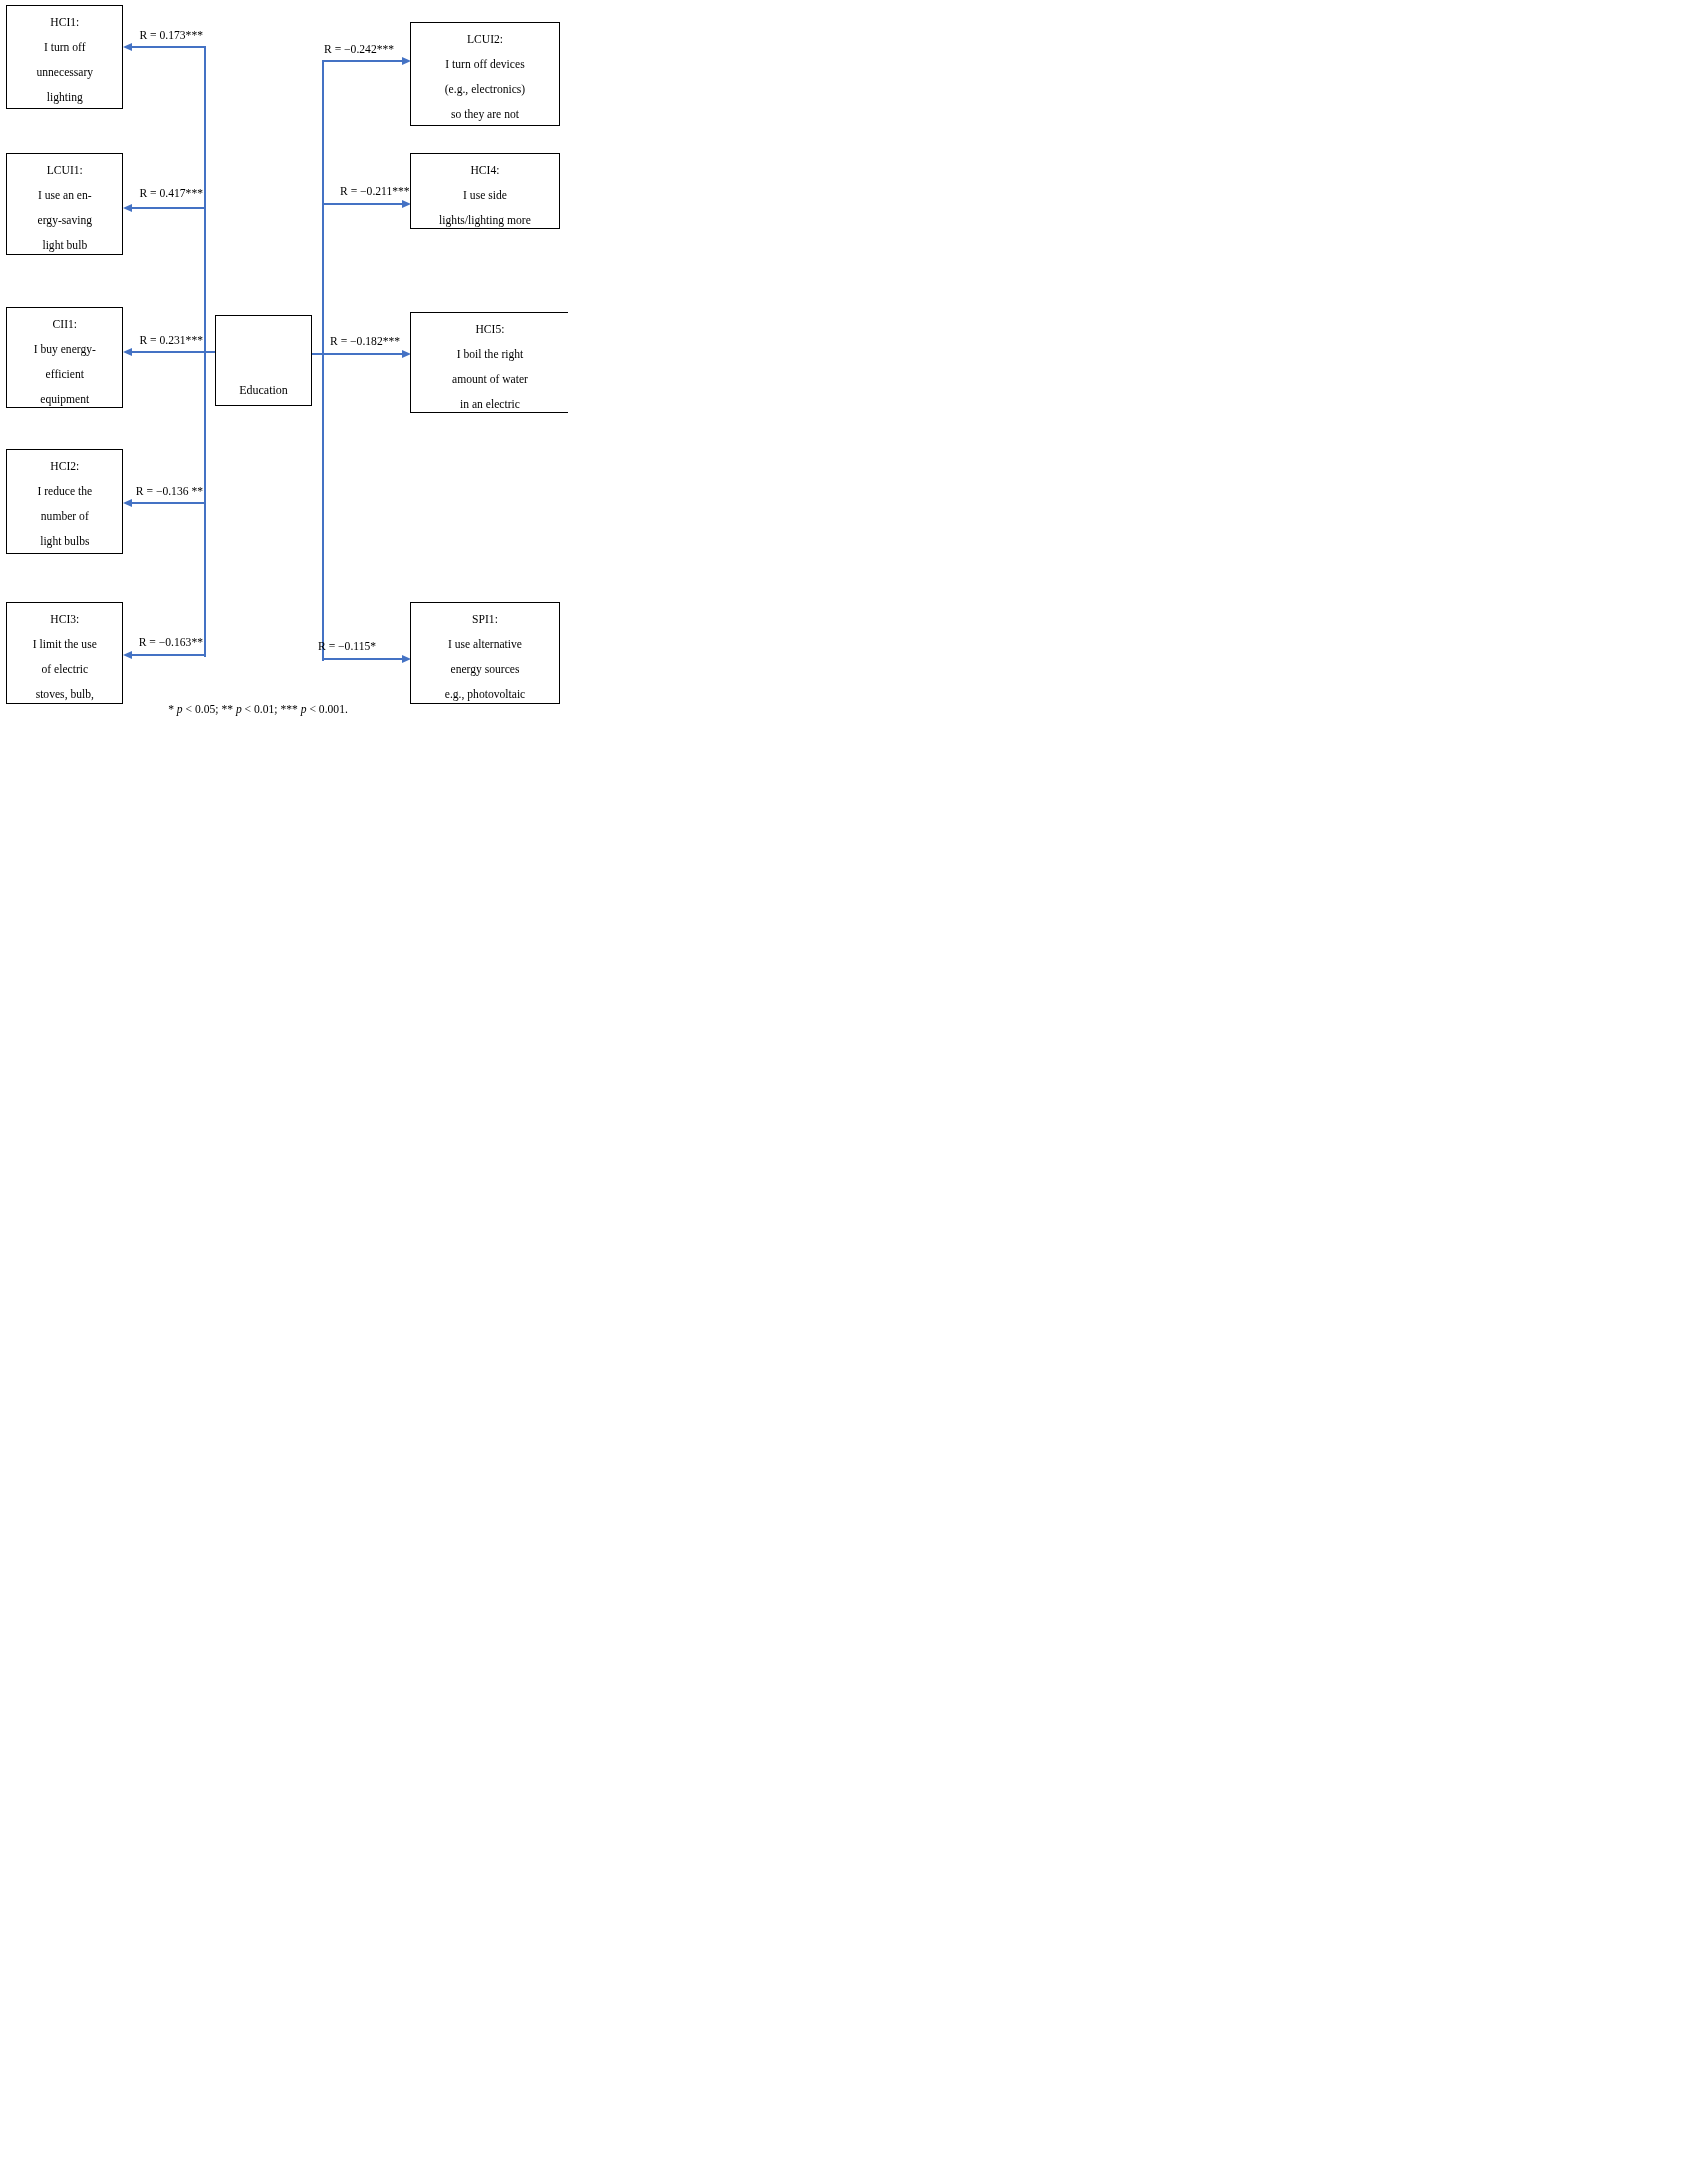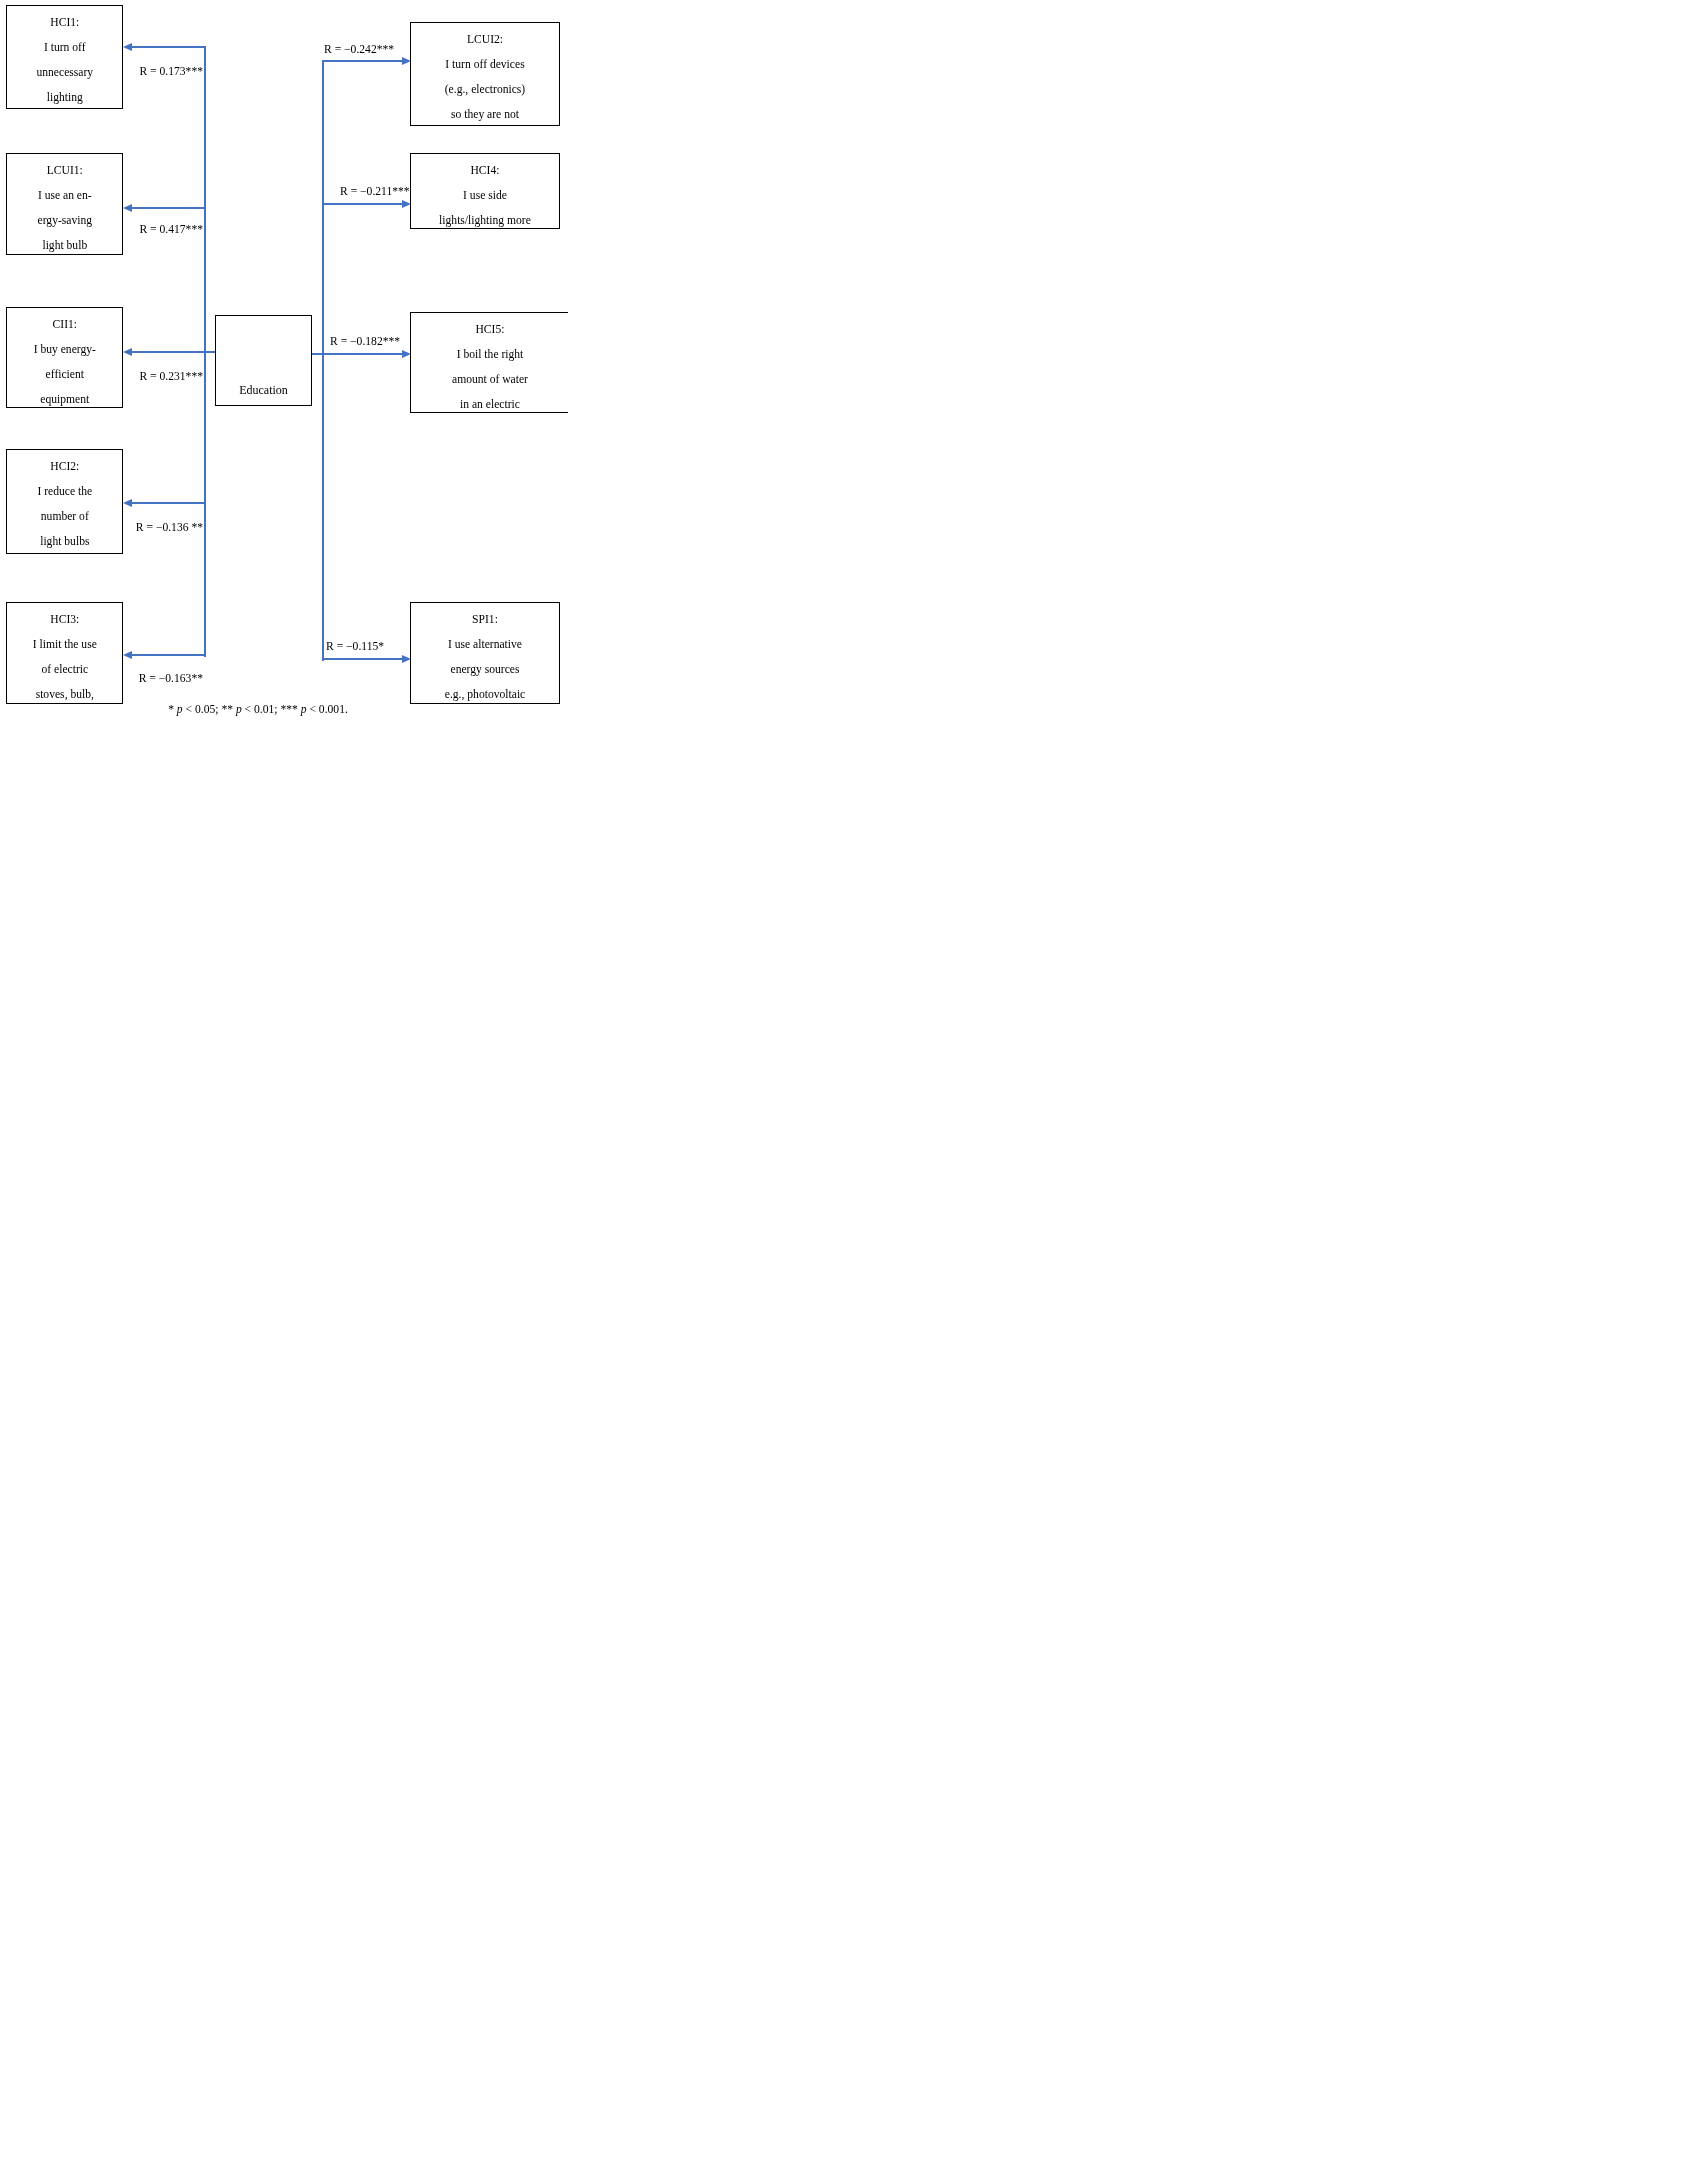--- a/index.html
+++ b/index.html
@@ -30,21 +30,21 @@
     border-right:9px solid #4472C4;
   }
   .ah-right{
     position:absolute;width:0;height:0;
     border-top:4.2px solid transparent;border-bottom:4.2px solid transparent;
     border-left:9px solid #4472C4;
   }
   .r-label{
     position:absolute;font-size:11.6px;white-space:nowrap;line-height:13.7px;
   }
-  .r-left{text-align:right;right:365px;margin-top:36px;}
+  .r-left{text-align:right;right:365px;}
   .r-right{text-align:left;}
   .footnote{
     position:absolute;left:0;top:703px;width:516px;text-align:center;
     font-size:11.6px;line-height:13.7px;
   }
   .it{font-style:italic;}
 </style>
 </head>
 <body>
 
@@ -73,21 +73,21 @@
 <div class="ah-right" style="left:402px;top:655px;"></div>
 
 <div class="r-label r-left" style="top:28.5px;">R = 0.173***</div>
 <div class="r-label r-left" style="top:187px;text-align:center;">R = 0.417***</div>
 <div class="r-label r-left" style="top:334px;">R = 0.231***</div>
 <div class="r-label r-left" style="top:485px;">R = −0.136 **</div>
 <div class="r-label r-left" style="top:636px;">R = −0.163**</div>
 <div class="r-label r-right" style="left:324px;top:43px;">R = −0.242***</div>
 <div class="r-label r-right" style="left:340px;top:185px;">R = −0.211***</div>
 <div class="r-label r-right" style="left:330px;top:335px;">R = −0.182***</div>
-<div class="r-label r-right" style="left:320px;top:640px;padding-left:6px;">R = −0.115*</div>
+<div class="r-label r-right" style="left:312px;top:640px;padding-left:6px;">R = −0.115*</div>
 
 <div class="box" style="left:6.3px;top:5.3px;width:117px;height:104px;">
   <div class="bl">HCI1:</div>
   <div class="bl">I turn off</div>
   <div class="bl">unnecessary</div>
   <div class="bl">lighting</div>
 </div>
 <div class="box" style="left:6.3px;top:153px;width:117px;height:102px;">
   <div class="bl">LCUI1:</div>
   <div class="bl">I use an en-</div>

